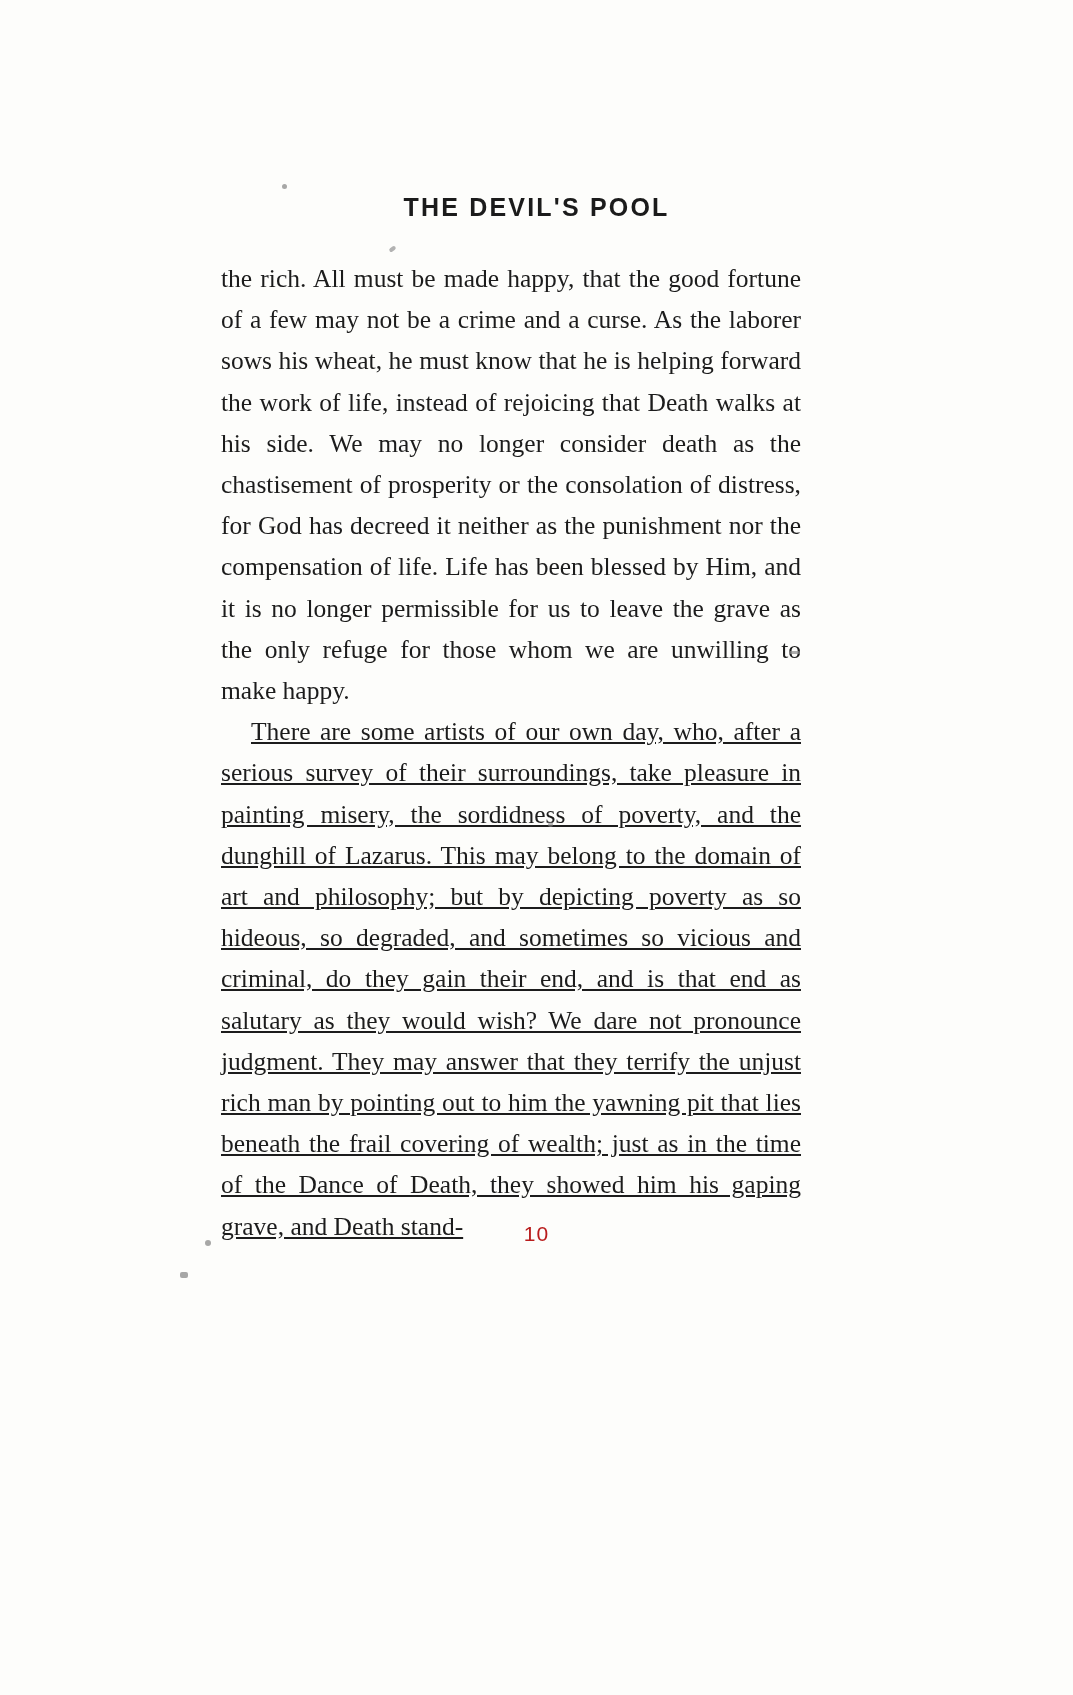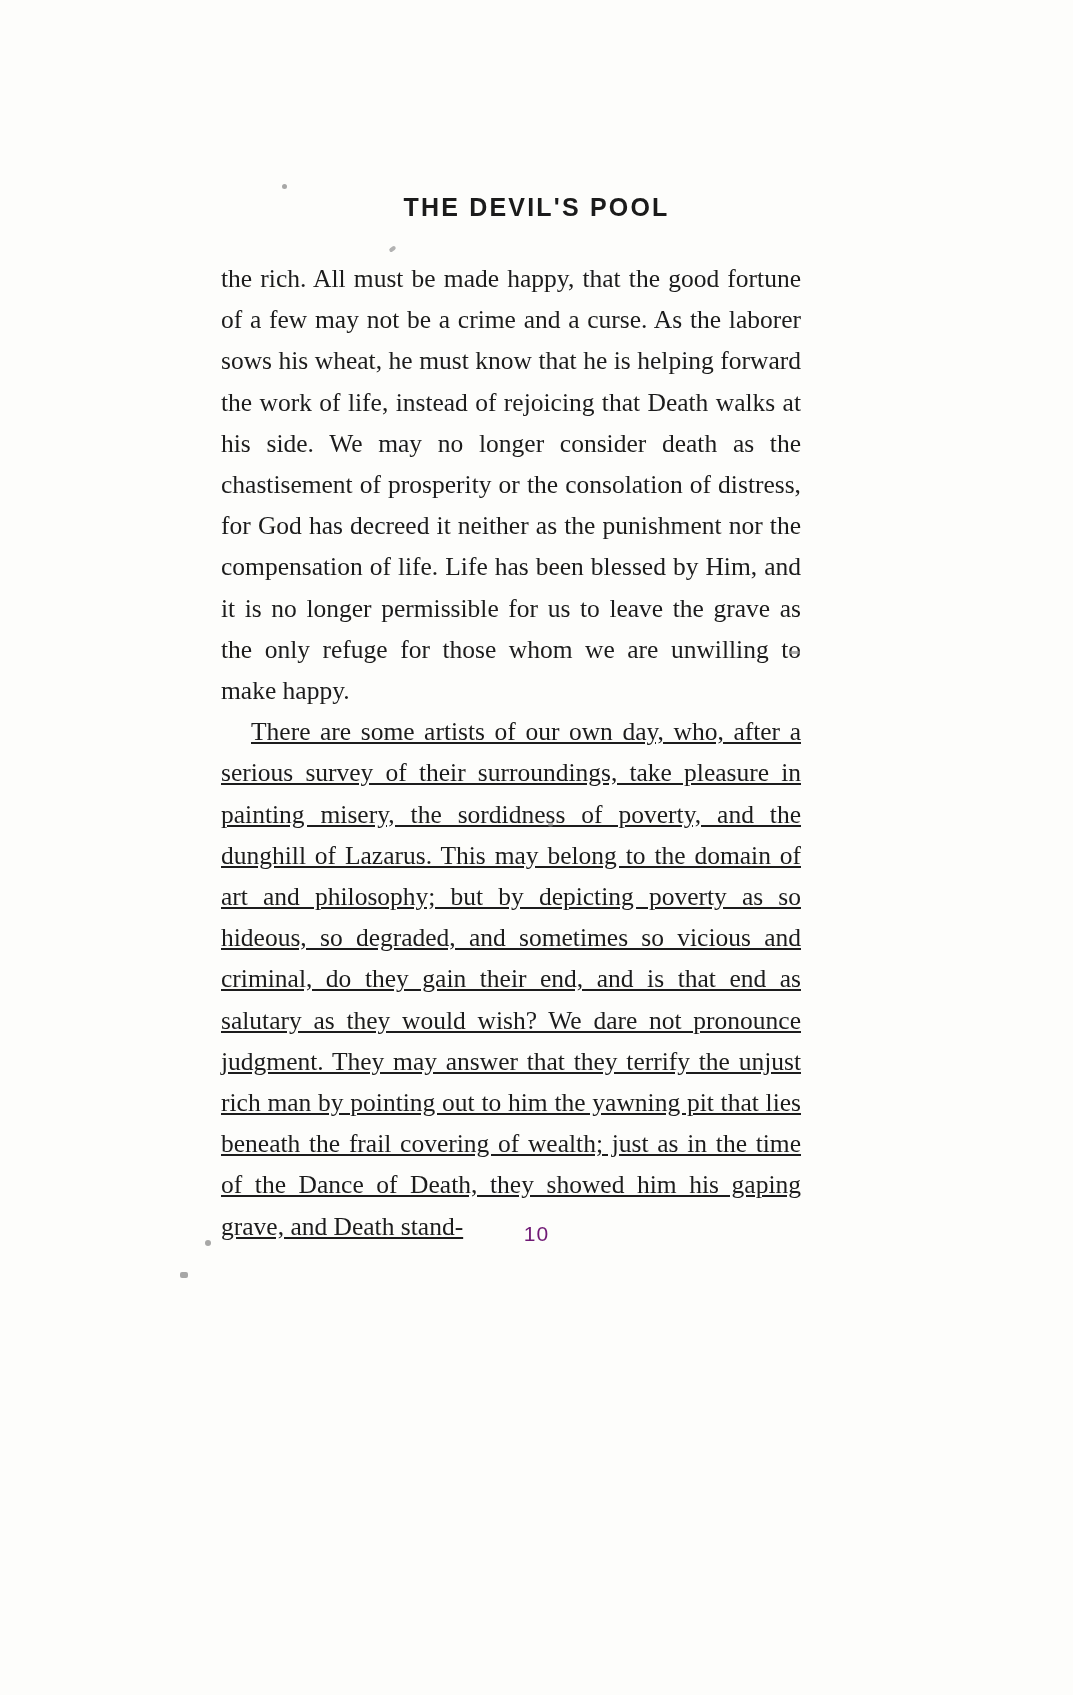--- a/index.html
+++ b/index.html
@@ -61,21 +61,21 @@
 
   .folio {
     position: absolute;
     top: 1222px;
     left: 0;
     width: 100%;
     text-align: center;
     font-family: "Liberation Sans", sans-serif;
     font-size: 21px;
     letter-spacing: 1px;
-    color: #701a75;
+    color: #b91c1c;
   }
 
   
   .speck {
     position: absolute;
     background: #8a8a8a;
     border-radius: 50%;
     opacity: .75;
   }
   .speck.s1 { left: 282px; top: 184px; width: 5px; height: 5px; }

